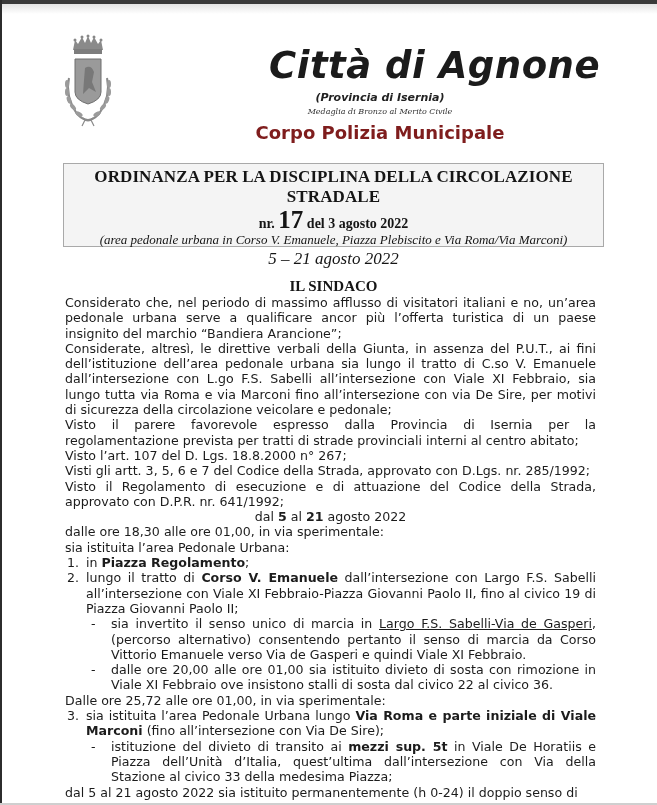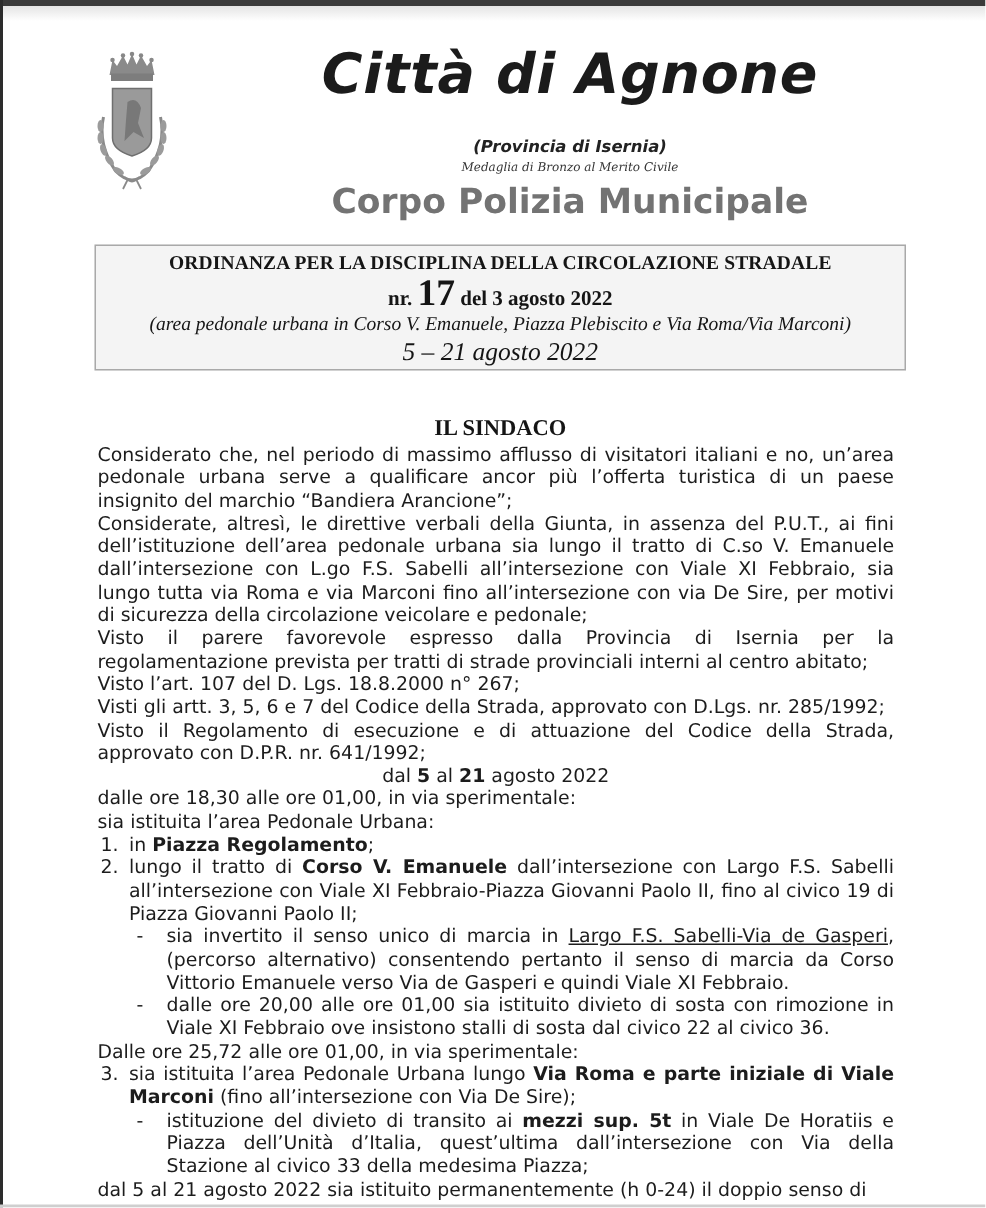--- a/index.html
+++ b/index.html
@@ -22,44 +22,44 @@
   }
   .bottomedge {
     position: absolute; left: 0; top: 803px; width: 657px; height: 2px; background: #cfcfcf;
   }
 
   
   .crest {
     position: absolute; left: 63px; top: 34px; width: 50px; height: 96px;
   }
   .city-title {
-    position: absolute; left: 160px; top: 28px; width: 440px; text-align: center;
+    position: absolute; left: 160px; top: 44px; width: 440px; text-align: right;
     font-family: "DejaVu Sans", sans-serif; font-weight: bold; font-style: italic;
     font-size: 37px; letter-spacing: 0.5px; color: #1b1b1b;
   }
   .province {
     position: absolute; left: 160px; top: 91px; width: 440px; text-align: center;
     font-weight: bold; font-style: italic; font-size: 11px; color: #222;
   }
   .medal {
     position: absolute; left: 160px; top: 107px; width: 440px; text-align: center;
     font-family: "DejaVu Serif", serif; font-style: italic; font-size: 8px; color: #333;
   }
   .corps {
     position: absolute; left: 160px; top: 122px; width: 440px; text-align: center;
-    font-weight: bold; font-size: 23px; color: #737373;
+    font-weight: bold; font-size: 18px; color: #7f1d1d;
   }
 
   
   .ord-box {
     position: absolute; left: 63px; top: 163px; width: 541px; height: 84px;
     border: 1px solid #a9a9a9; background: #f4f4f4; box-sizing: border-box;
     font-family: "Liberation Serif", serif; text-align: center; color: #151515;
   }
-  .ord-title { margin-top: 3px; font-weight: bold; font-size: 13px; letter-spacing: 0.1px; }
+  .ord-title { margin-top: 3px; font-weight: bold; font-size: 17px; letter-spacing: 0.1px; }
   .ord-num { font-weight: bold; font-size: 14px; margin-top: -1px; }
   .ord-num .big { font-size: 25px; }
   .ord-sub { font-style: italic; font-size: 13px; margin-top: -2px; }
   .ord-dates { font-style: italic; font-size: 17px; margin-top: 1px; }
 
   .sindaco {
     position: absolute; left: 63px; top: 262px; width: 541px; text-align: center;
     font-family: "Liberation Serif", serif; font-weight: bold; font-size: 15px; color: #151515; margin-top: 16px;
   }
 

